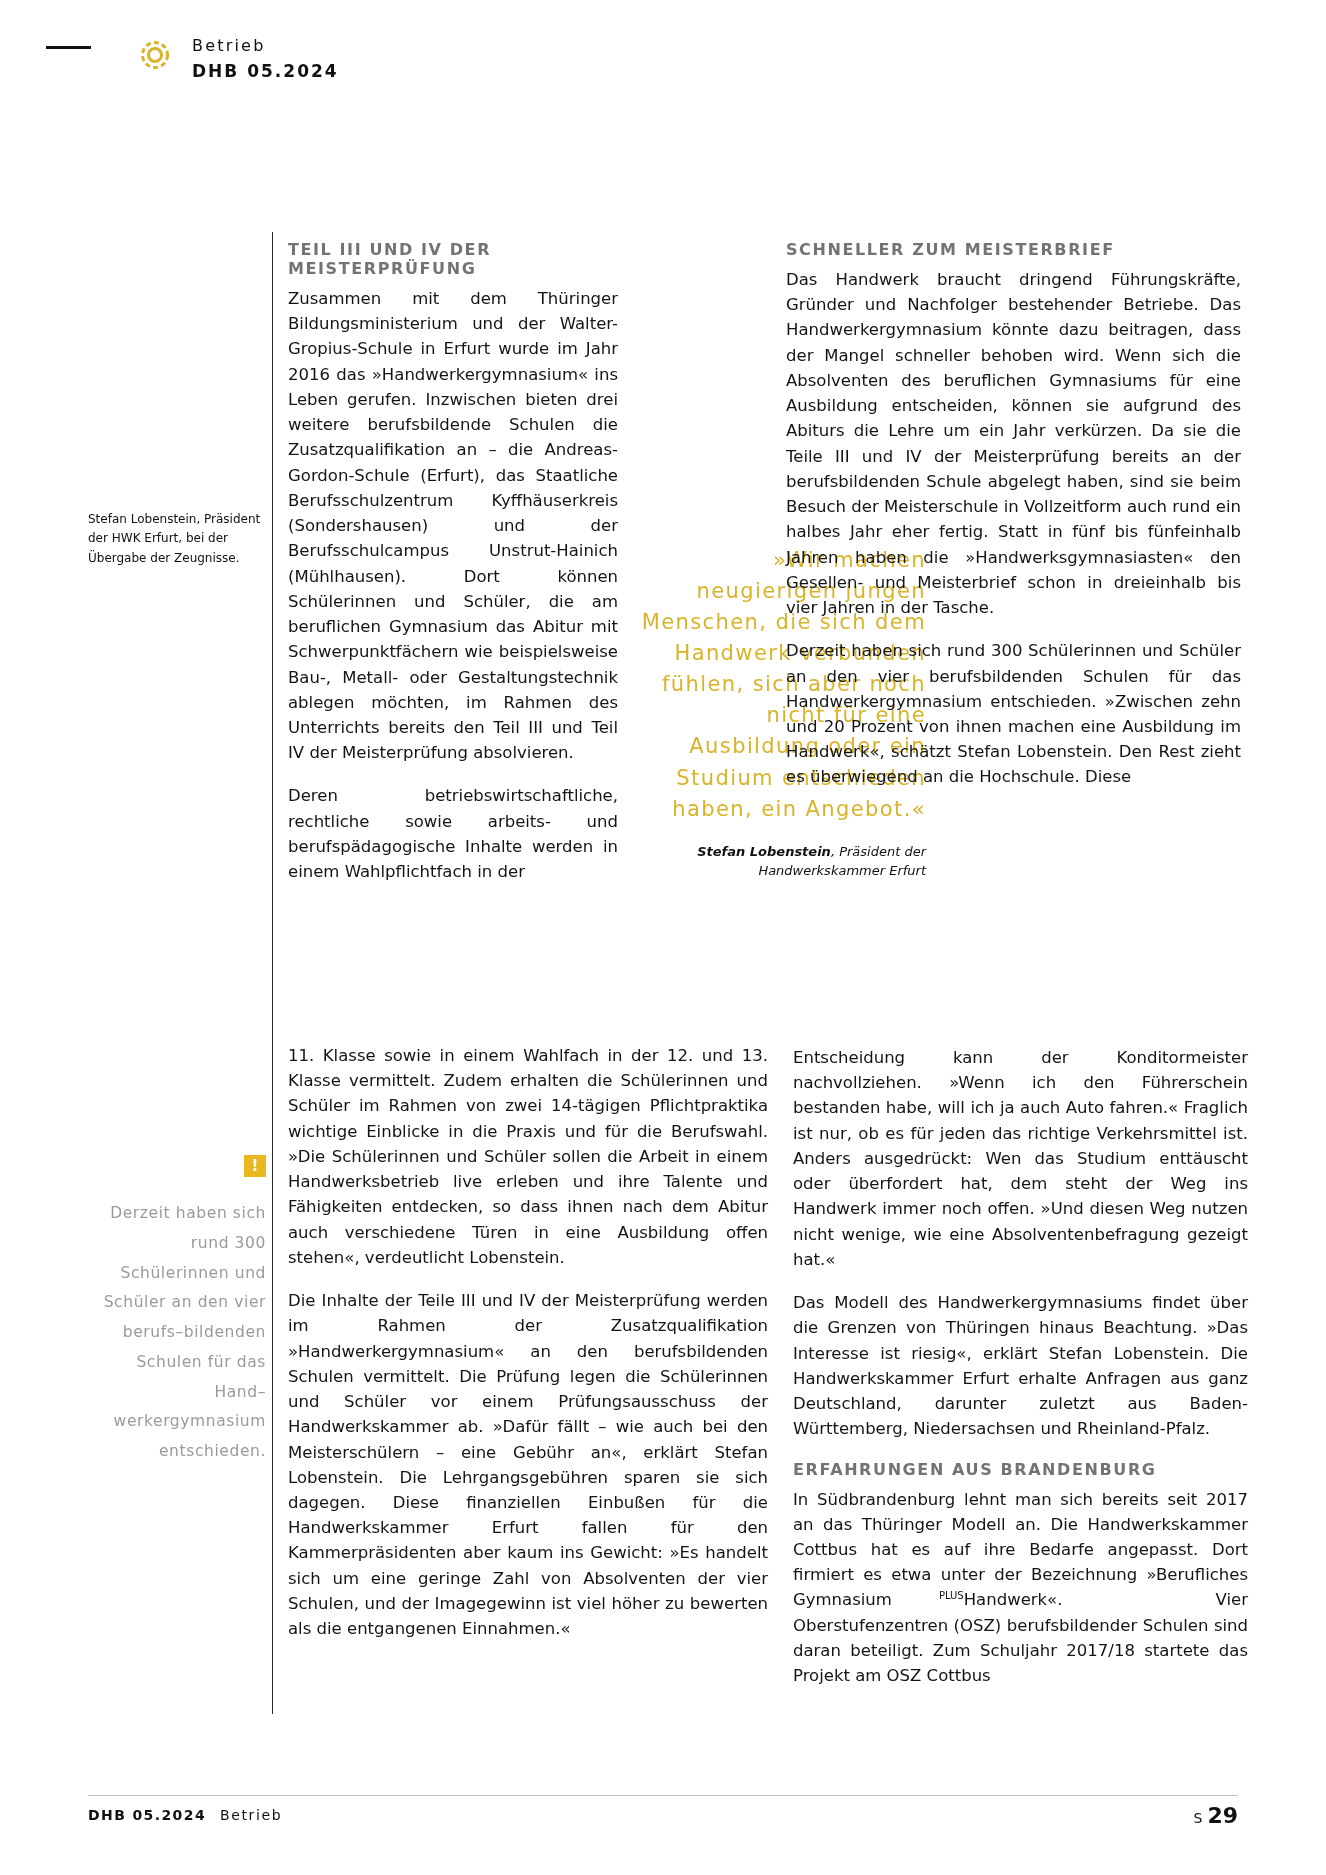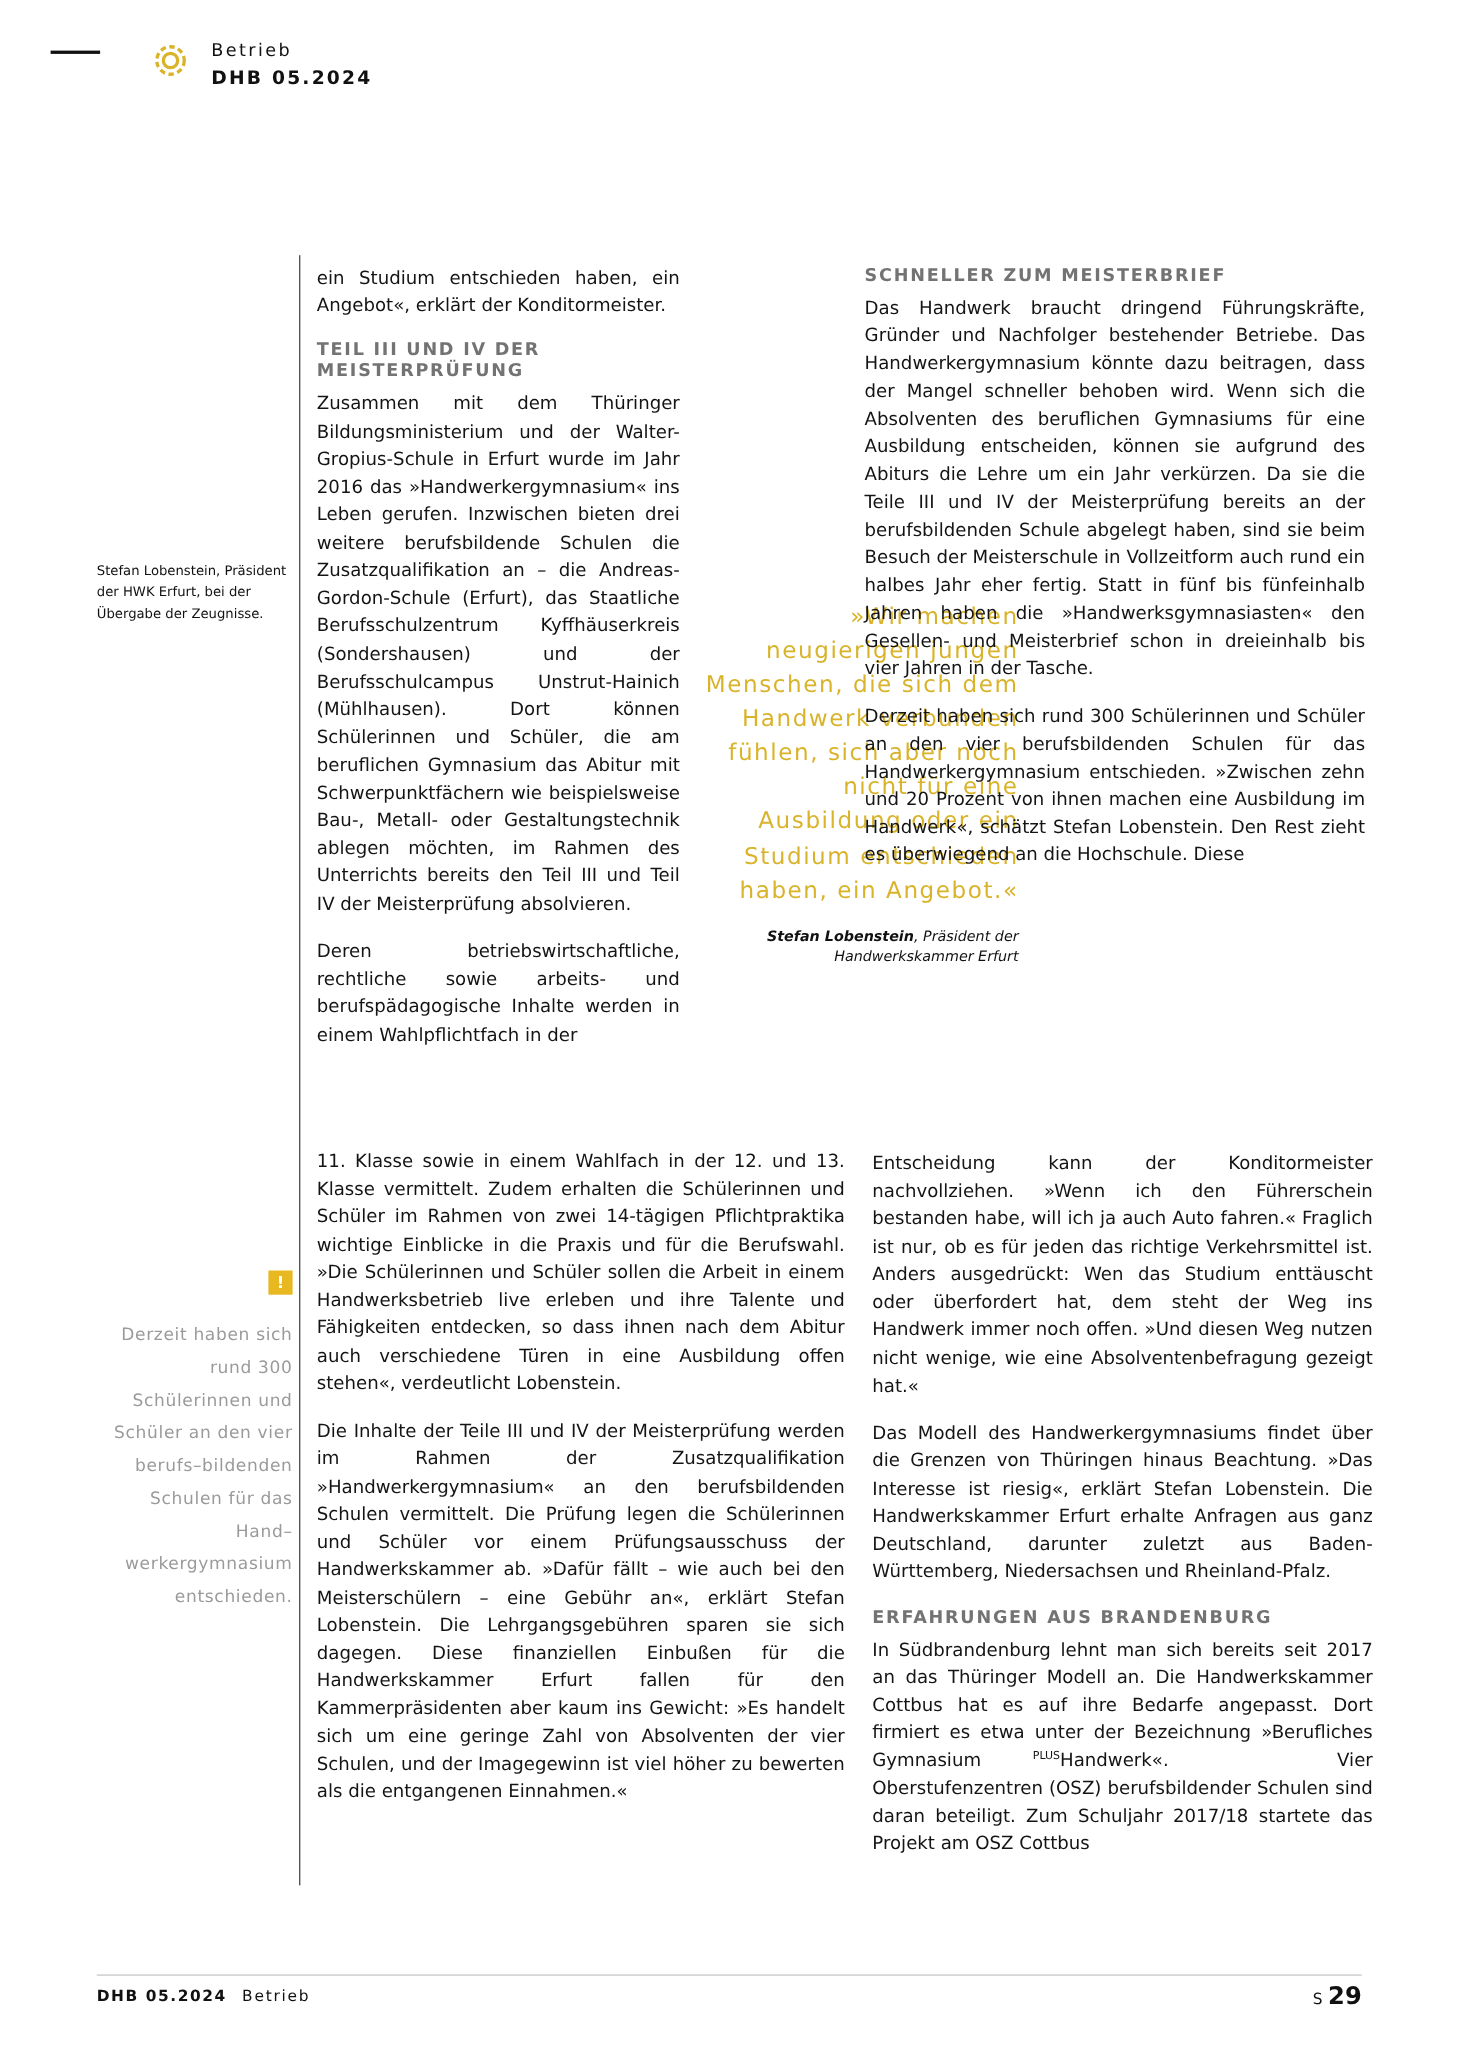--- a/index.html
+++ b/index.html
@@ -237,21 +237,20 @@
 </div>
 
 <div class="pullnote-wrap">
   <div class="excl-icon">!</div>
   <div class="pullnote">Derzeit haben sich rund 300 Schülerinnen und Schüler an den vier berufs–bildenden Schulen für das Hand–werkergymnasium entschieden.</div>
 </div>
 
 <div class="divider"></div>
 
 <div class="col-mid">
-  <p class="body">ein Studium entschieden haben, ein Angebot«, erklärt der Konditormeister.</p>
   <h2 class="sub">TEIL III UND IV DER MEISTERPRÜFUNG</h2>
   <p class="body">Zusammen mit dem Thüringer Bildungsministerium und der Walter-Gropius-Schule in Erfurt wurde im Jahr 2016 das »Handwerkergymnasium« ins Leben gerufen. Inzwischen bieten drei weitere berufsbildende Schulen die Zusatzqualifikation an – die Andreas-Gordon-Schule (Erfurt), das Staatliche Berufsschulzentrum Kyffhäuserkreis (Sondershausen) und der Berufsschulcampus Unstrut-Hainich (Mühlhausen). Dort können Schülerinnen und Schüler, die am beruflichen Gymnasium das Abitur mit Schwerpunktfächern wie beispielsweise Bau-, Metall- oder Gestaltungstechnik ablegen möchten, im Rahmen des Unterrichts bereits den Teil III und Teil IV der Meisterprüfung absolvieren.</p>
   <p class="body last">Deren betriebswirtschaftliche, rechtliche sowie arbeits- und berufspädagogische Inhalte werden in einem Wahlpflichtfach in der</p>
 </div>
 
 <div class="pullquote">
   <div class="q">»Wir machen neugierigen jungen Menschen, die sich dem Handwerk verbunden fühlen, sich aber noch nicht für eine Ausbildung oder ein Studium entschieden haben, ein Angebot.«</div>
   <div class="attrib">
     <b>Stefan Lobenstein</b><span>, Präsident der Handwerkskammer Erfurt</span>
   </div>

